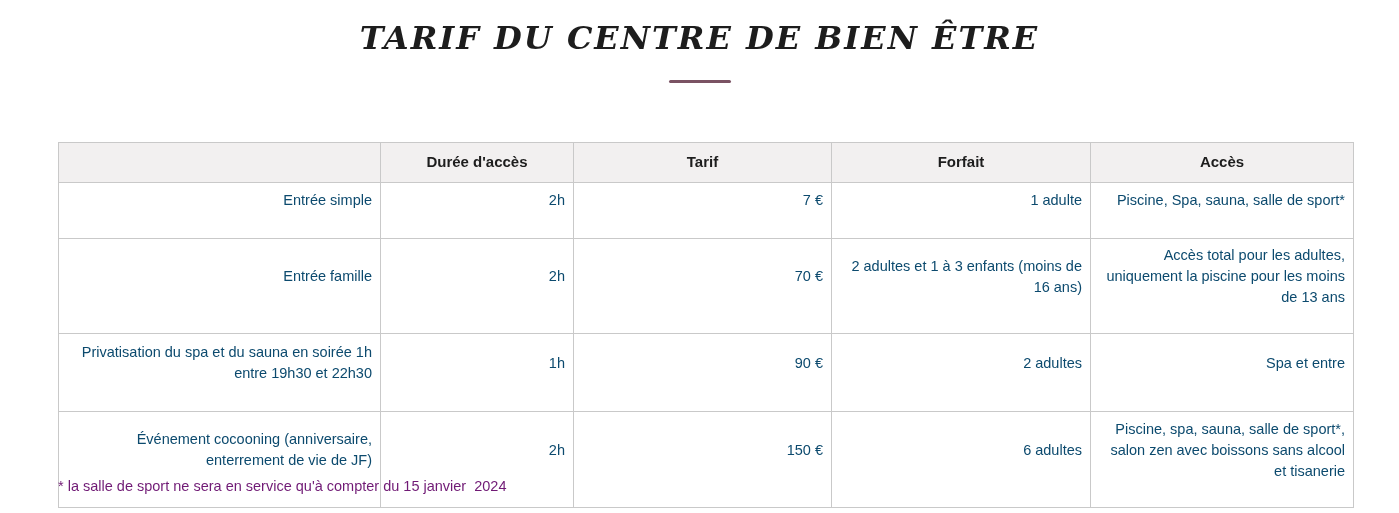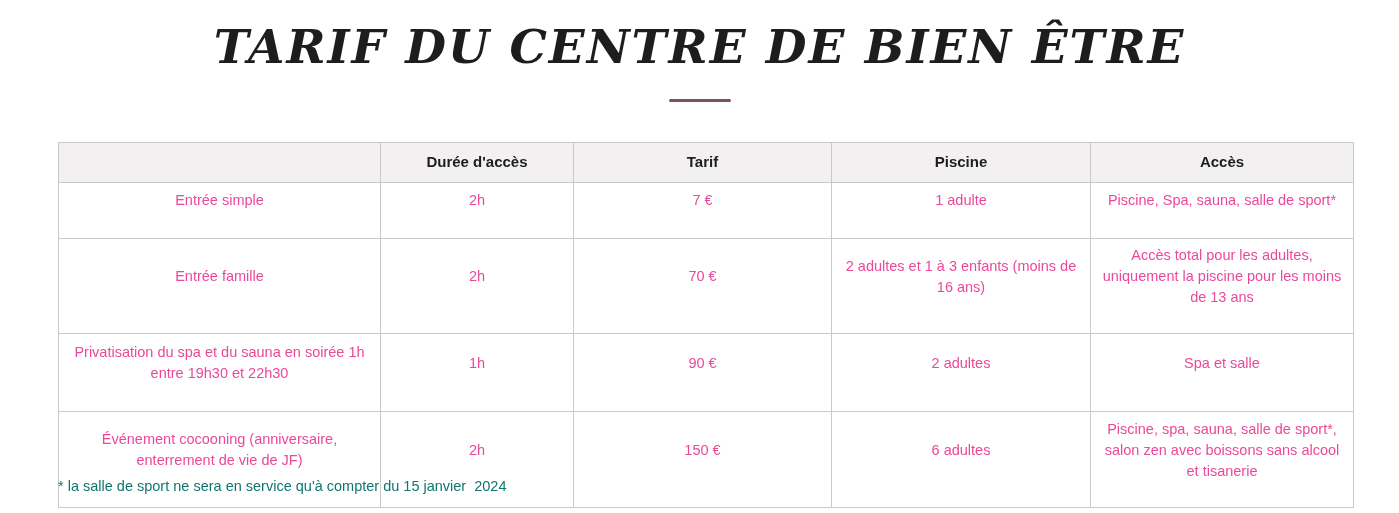--- a/index.html
+++ b/index.html
@@ -24,21 +24,21 @@
 
   
   .title-block {
     text-align: center;
     padding-top: 18px;
   }
   .doc-title {
     font-family: "DejaVu Serif", serif;
     font-style: italic;
     font-weight: 700;
-    font-size: 47px;
+    font-size: 32px;
     letter-spacing: 2px;
     color: #1d1d1d;
     margin: 0;
     line-height: 1.25;
   }
   .title-rule {
     width: 62px;
     height: 3px;
     background: #7a5263;
     margin: 22px auto 0 auto;
@@ -84,37 +84,37 @@
     height: 28px;
     padding-top: 5px;
     padding-bottom: 6px;
     color: #1d1d1d;
   }
   table.tarif thead th.blank {
     background: #f2f0f0;
   }
 
   table.tarif tbody td {
-    text-align: center;
-    color: #ec4899;
+    text-align: right;
+    color: #0c4a6e;
   }
 
   .row-h1 td { height: 24px; }
   .row-h2 td { height: 62px; }
   .row-h3 td { height: 46px; }
   .row-h4 td { height: 44px; }
   .row-h5 td { height: 44px; }
   .row-h6 td { height: 64px; }
 
   .footnote {
     position: absolute;
     left: 58px;
     top: 478px;
     font-size: 14.5px;
-    color: #0f766e;
+    color: #701a75;
     white-space: pre;
   }
 </style>
 </head>
 <body>
 
 <div class="page">
 
   <div class="title-block">
     <h1 class="doc-title">TARIF DU CENTRE DE BIEN ÊTRE</h1>
@@ -128,21 +128,21 @@
           <col class="c1">
           <col class="c2">
           <col class="c3">
           <col class="c4">
       </colgroup>
       <thead>
         <tr>
           <th class="blank"></th>
           <th>Durée d'accès</th>
           <th>Tarif</th>
-          <th>Piscine</th>
+          <th>Forfait</th>
           <th>Accès</th>
         </tr>
       </thead>
       <tbody>
         <tr class="row-h1">
           <td>Entrée simple</td>
           <td>2h</td>
           <td>7 €</td>
           <td>1 adulte</td>
           <td>Piscine, Spa, sauna, salle de sport*</td>
@@ -152,21 +152,21 @@
           <td>2h</td>
           <td>70 €</td>
           <td>2 adultes et 1 à 3 enfants (moins de 16 ans)</td>
           <td>Accès total pour les adultes, uniquement la piscine pour les moins de 13 ans</td>
         </tr>
         <tr class="row-h3">
           <td>Privatisation du spa et du sauna en soirée 1h entre 19h30 et 22h30</td>
           <td>1h</td>
           <td>90 €</td>
           <td>2 adultes</td>
-          <td>Spa et salle</td>
+          <td>Spa et entre</td>
         </tr>
         <tr class="row-h6">
           <td>Événement cocooning (anniversaire, enterrement de vie de JF)</td>
           <td>2h</td>
           <td>150 €</td>
           <td>6 adultes</td>
           <td>Piscine, spa, sauna, salle de sport*, salon zen avec boissons sans alcool et tisanerie</td>
         </tr>
       </tbody>
     </table>

